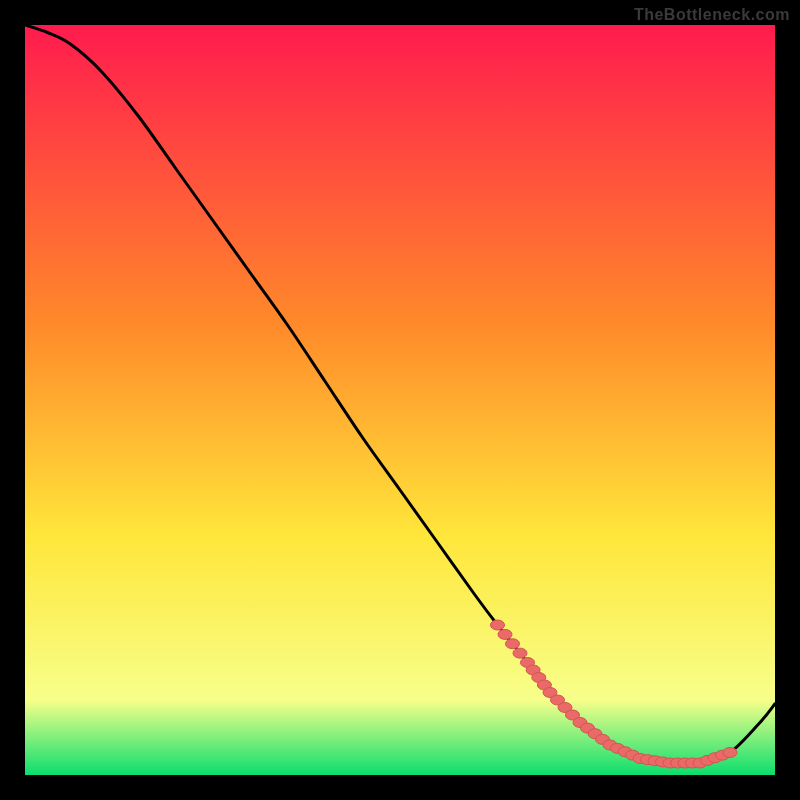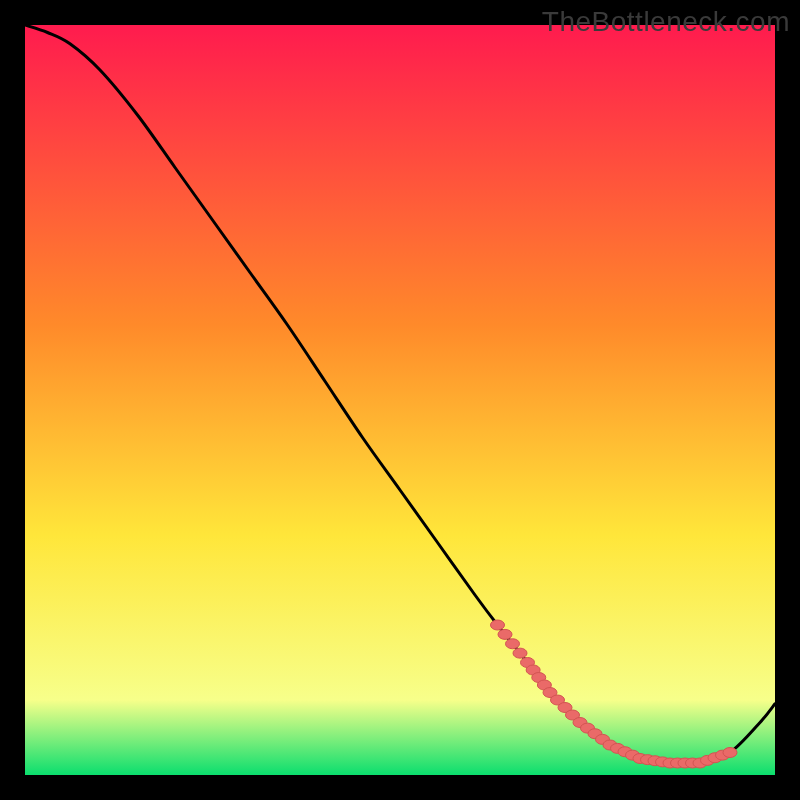--- a/index.html
+++ b/index.html
@@ -14,22 +14,22 @@
     position: relative;
     width: 800px;
     height: 800px;
     background: #000;
   }
   .watermark {
     position: absolute;
     top: 6px;
     right: 10px;
     font-family: Arial, Helvetica, sans-serif;
-    font-size: 28px;
-    font-weight: normal;
+    font-size: 16px;
+    font-weight: bold;
     color: #3a3a3a;
     letter-spacing: 0.5px;
     z-index: 30;
   }
   svg.plot {
     position: absolute;
     left: 25px;
     top: 25px;
     width: 750px;
     height: 750px;

